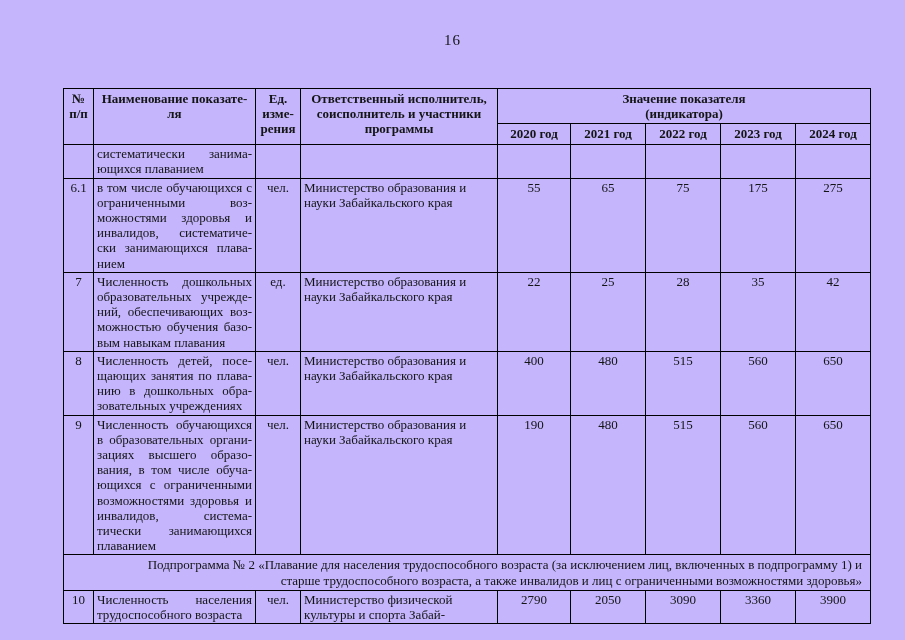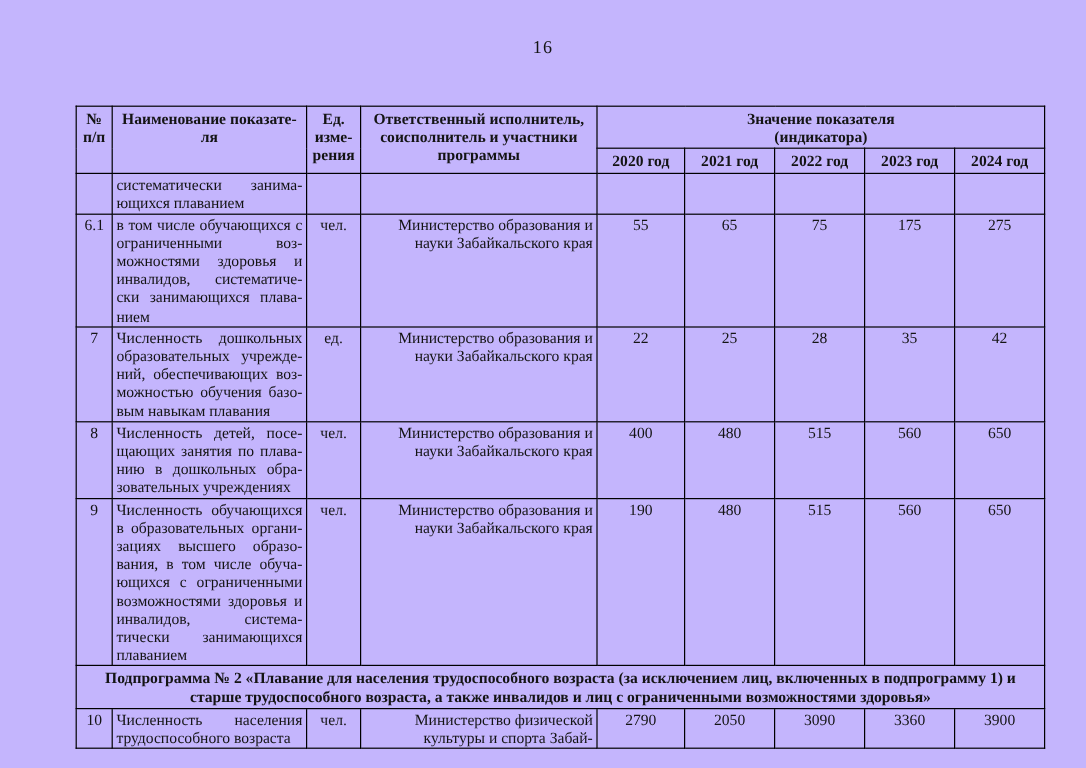--- a/index.html
+++ b/index.html
@@ -43,32 +43,32 @@
   }
   table.indicators th {
     font-weight: bold;
     text-align: center;
     white-space: pre-line;
     padding: 2px 2px;
   }
   .cell-num  { text-align: center; padding-left: 5px; }
   .cell-name { text-align: justify; }
   .cell-unit { text-align: center; margin-top: 20px; }
-  .cell-exec { text-align: right; }
+  .cell-exec { text-align: left; }
   .cell-val  { text-align: center; }
   tr.h-cont { height: 34px; }
   tr.h-61   { height: 80px; }
   tr.h-7    { height: 76px; }
   tr.h-8    { height: 61px; }
   tr.h-9    { height: 129px; }
   tr.h-sub  { height: 30px; }
   tr.h-10   { height: 26px; }
   tr.row-subprogram td {
-    font-weight: bold;
-    text-align: center;
+    font-weight: normal;
+    text-align: right;
     white-space: pre-line;
     vertical-align: middle;
     padding: 2px 8px;
   }
 </style>
 </head>
 <body>
 
 <div class="page">
 

